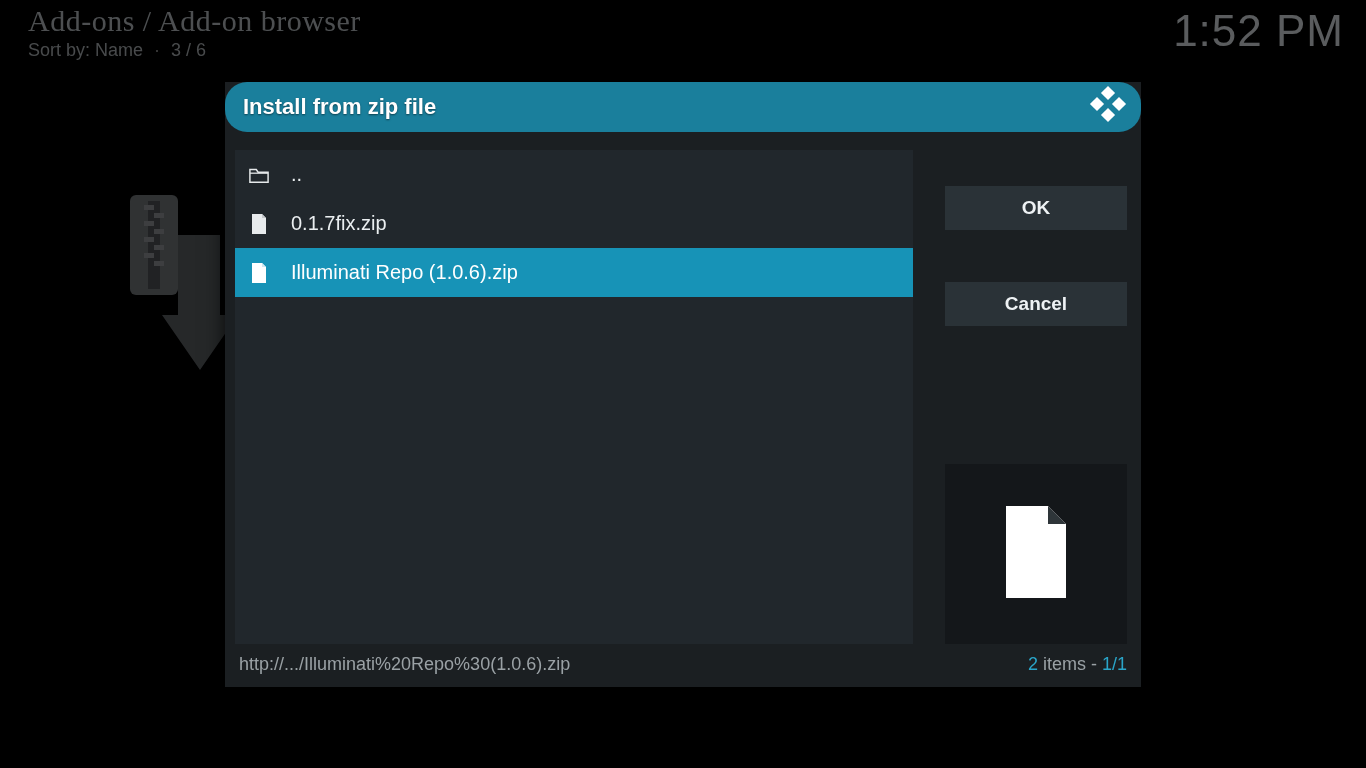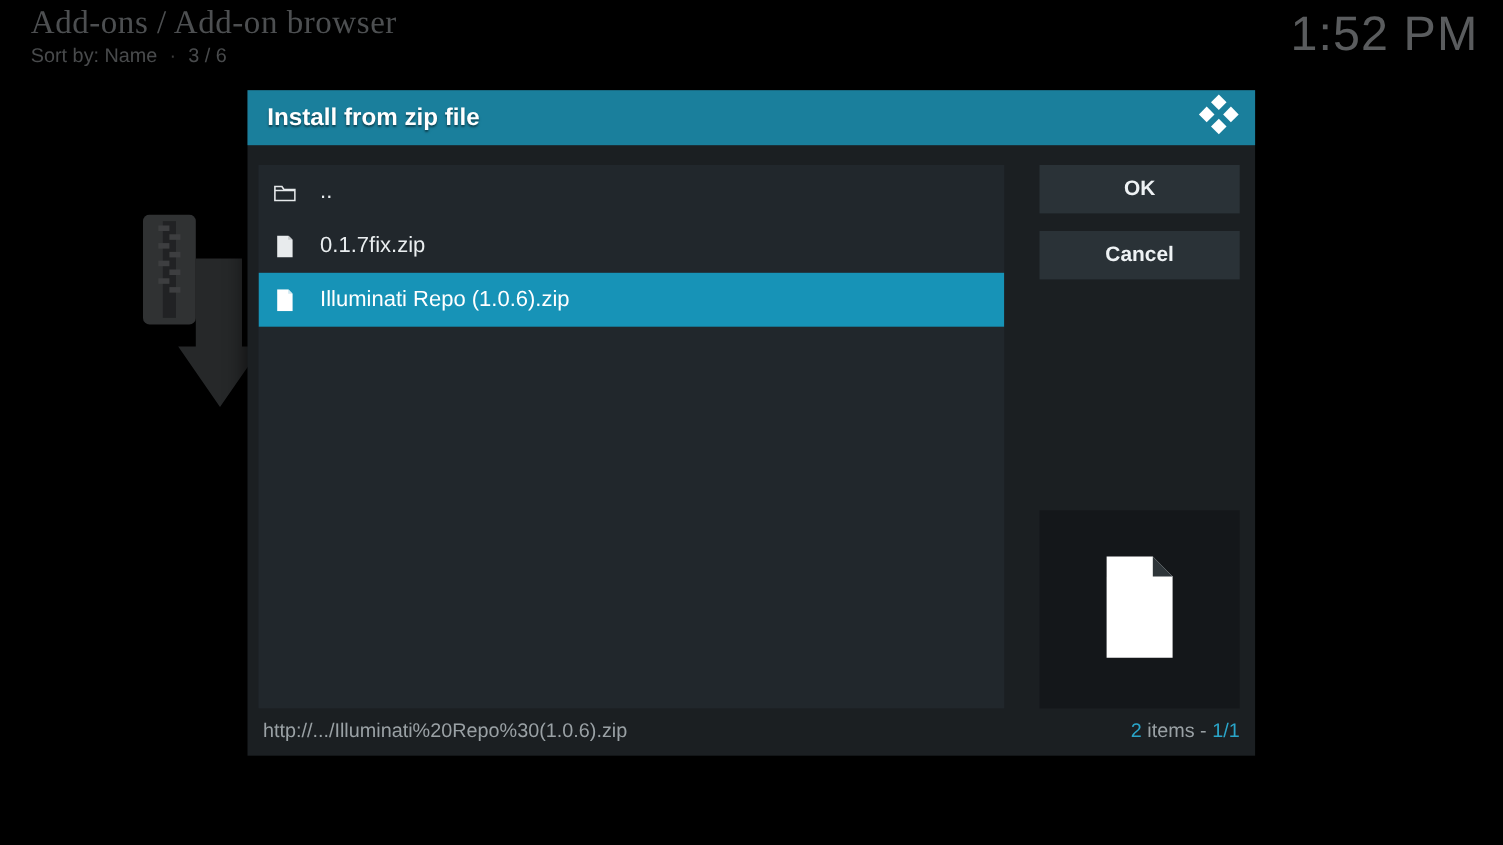--- a/index.html
+++ b/index.html
@@ -72,20 +72,21 @@
     background: #1a7f9c;
     height: 50px;
     display: flex;
     align-items: center;
     padding: 0 18px;
     font-size: 22px;
     font-weight: 700;
     color: #fff;
     text-shadow: 0 1px 2px rgba(0,0,0,0.5);
     position: relative;
+    border-radius: 22px;
   }
   .kodi-logo {
     position: absolute;
     right: 14px;
     top: 50%;
     transform: translateY(-50%);
   }
 
   .dialog-body {
     display: flex;
@@ -127,20 +128,21 @@
   .btn {
     background: #2a3237;
     height: 44px;
     display: flex;
     align-items: center;
     justify-content: center;
     font-size: 19px;
     font-weight: 700;
     color: #eef2f4;
     cursor: pointer;
+    margin-top: 36px;
   }
 
   .preview-tile {
     margin-top: auto;
     background: #14171a;
     height: 180px;
     display: flex;
     align-items: center;
     justify-content: center;
   }

